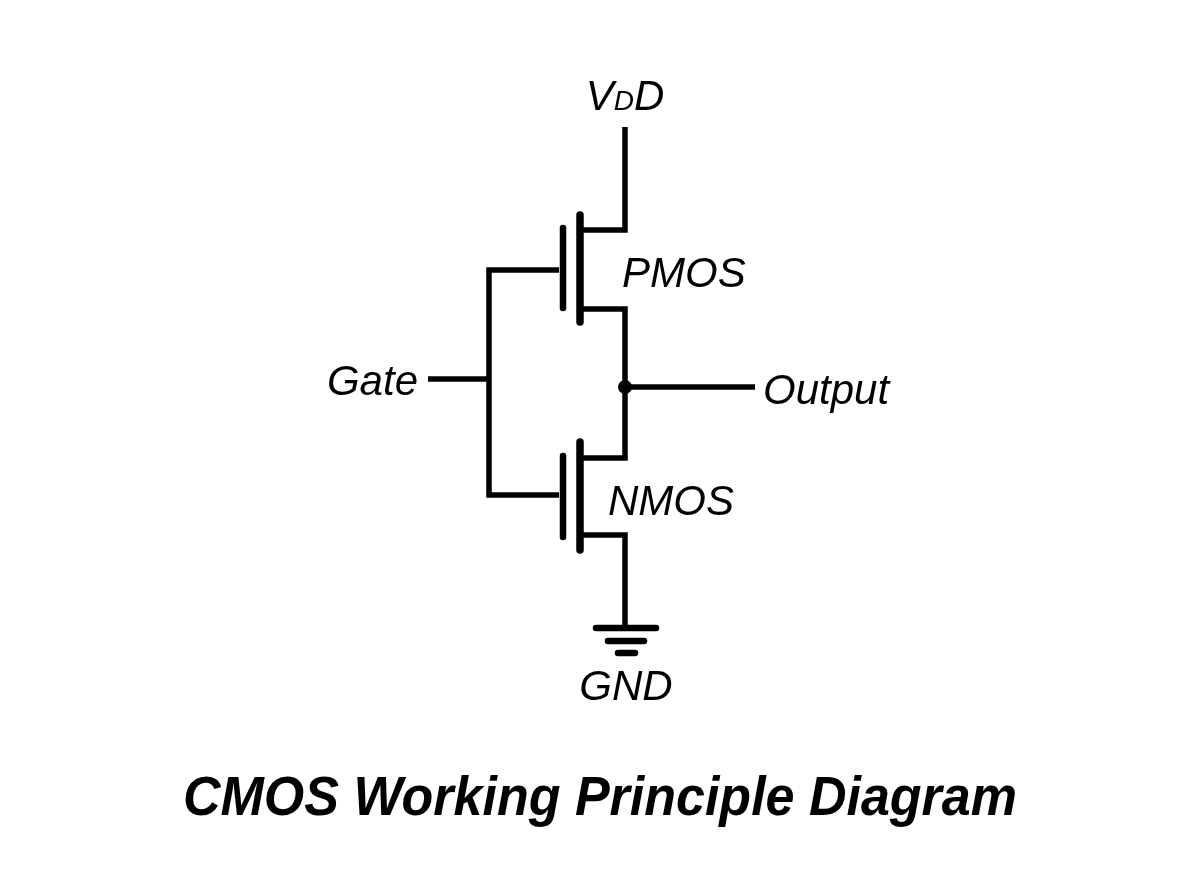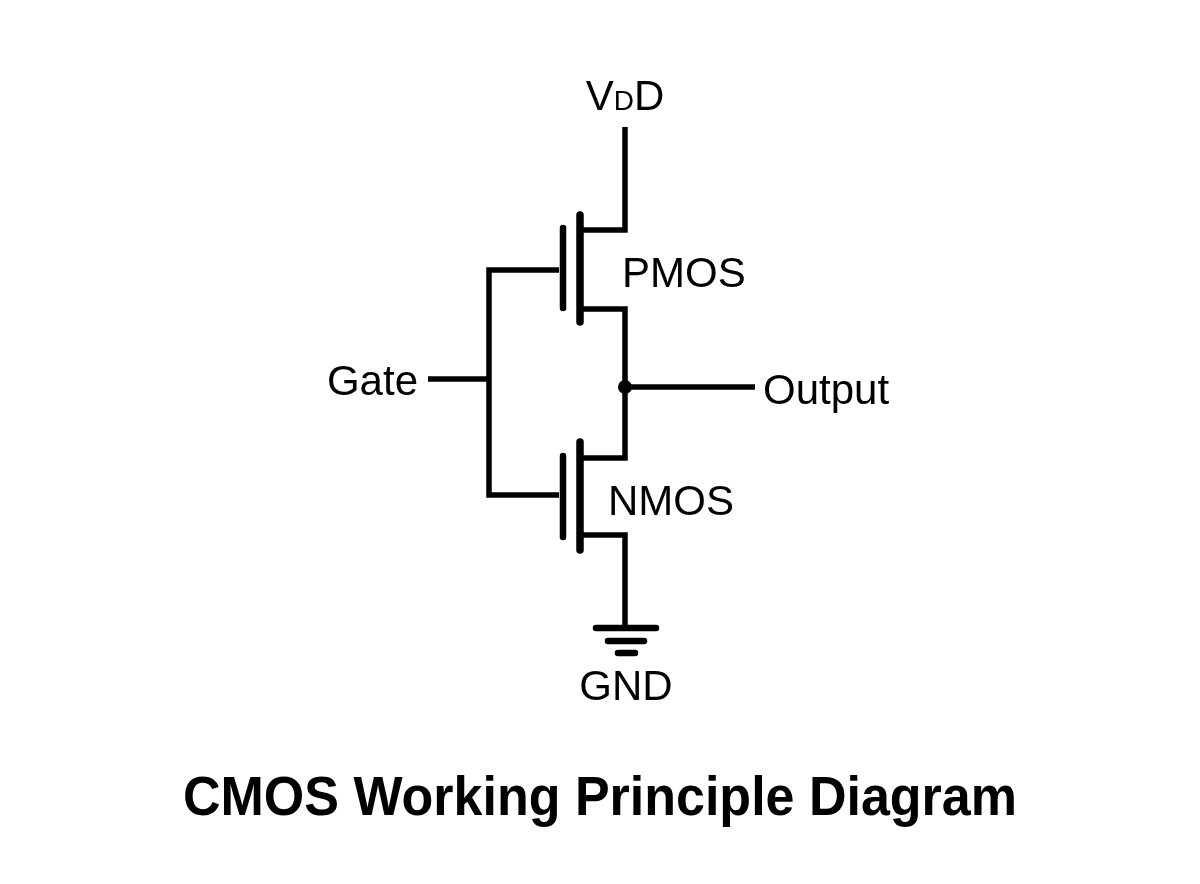--- a/index.html
+++ b/index.html
@@ -7,20 +7,21 @@
     padding: 0;
     background: #ffffff;
     font-family: "Liberation Sans", sans-serif;
   }
   .stage {
     position: relative;
     width: 1200px;
     height: 884px;
     background: #ffffff;
     overflow: hidden;
+    font-style: italic;
   }
   svg { display: block; }
   .wire {
     fill: none;
     stroke: #000000;
     stroke-width: 5.5;
     stroke-linejoin: miter;
   }
   .plate-channel {
     fill: none;

